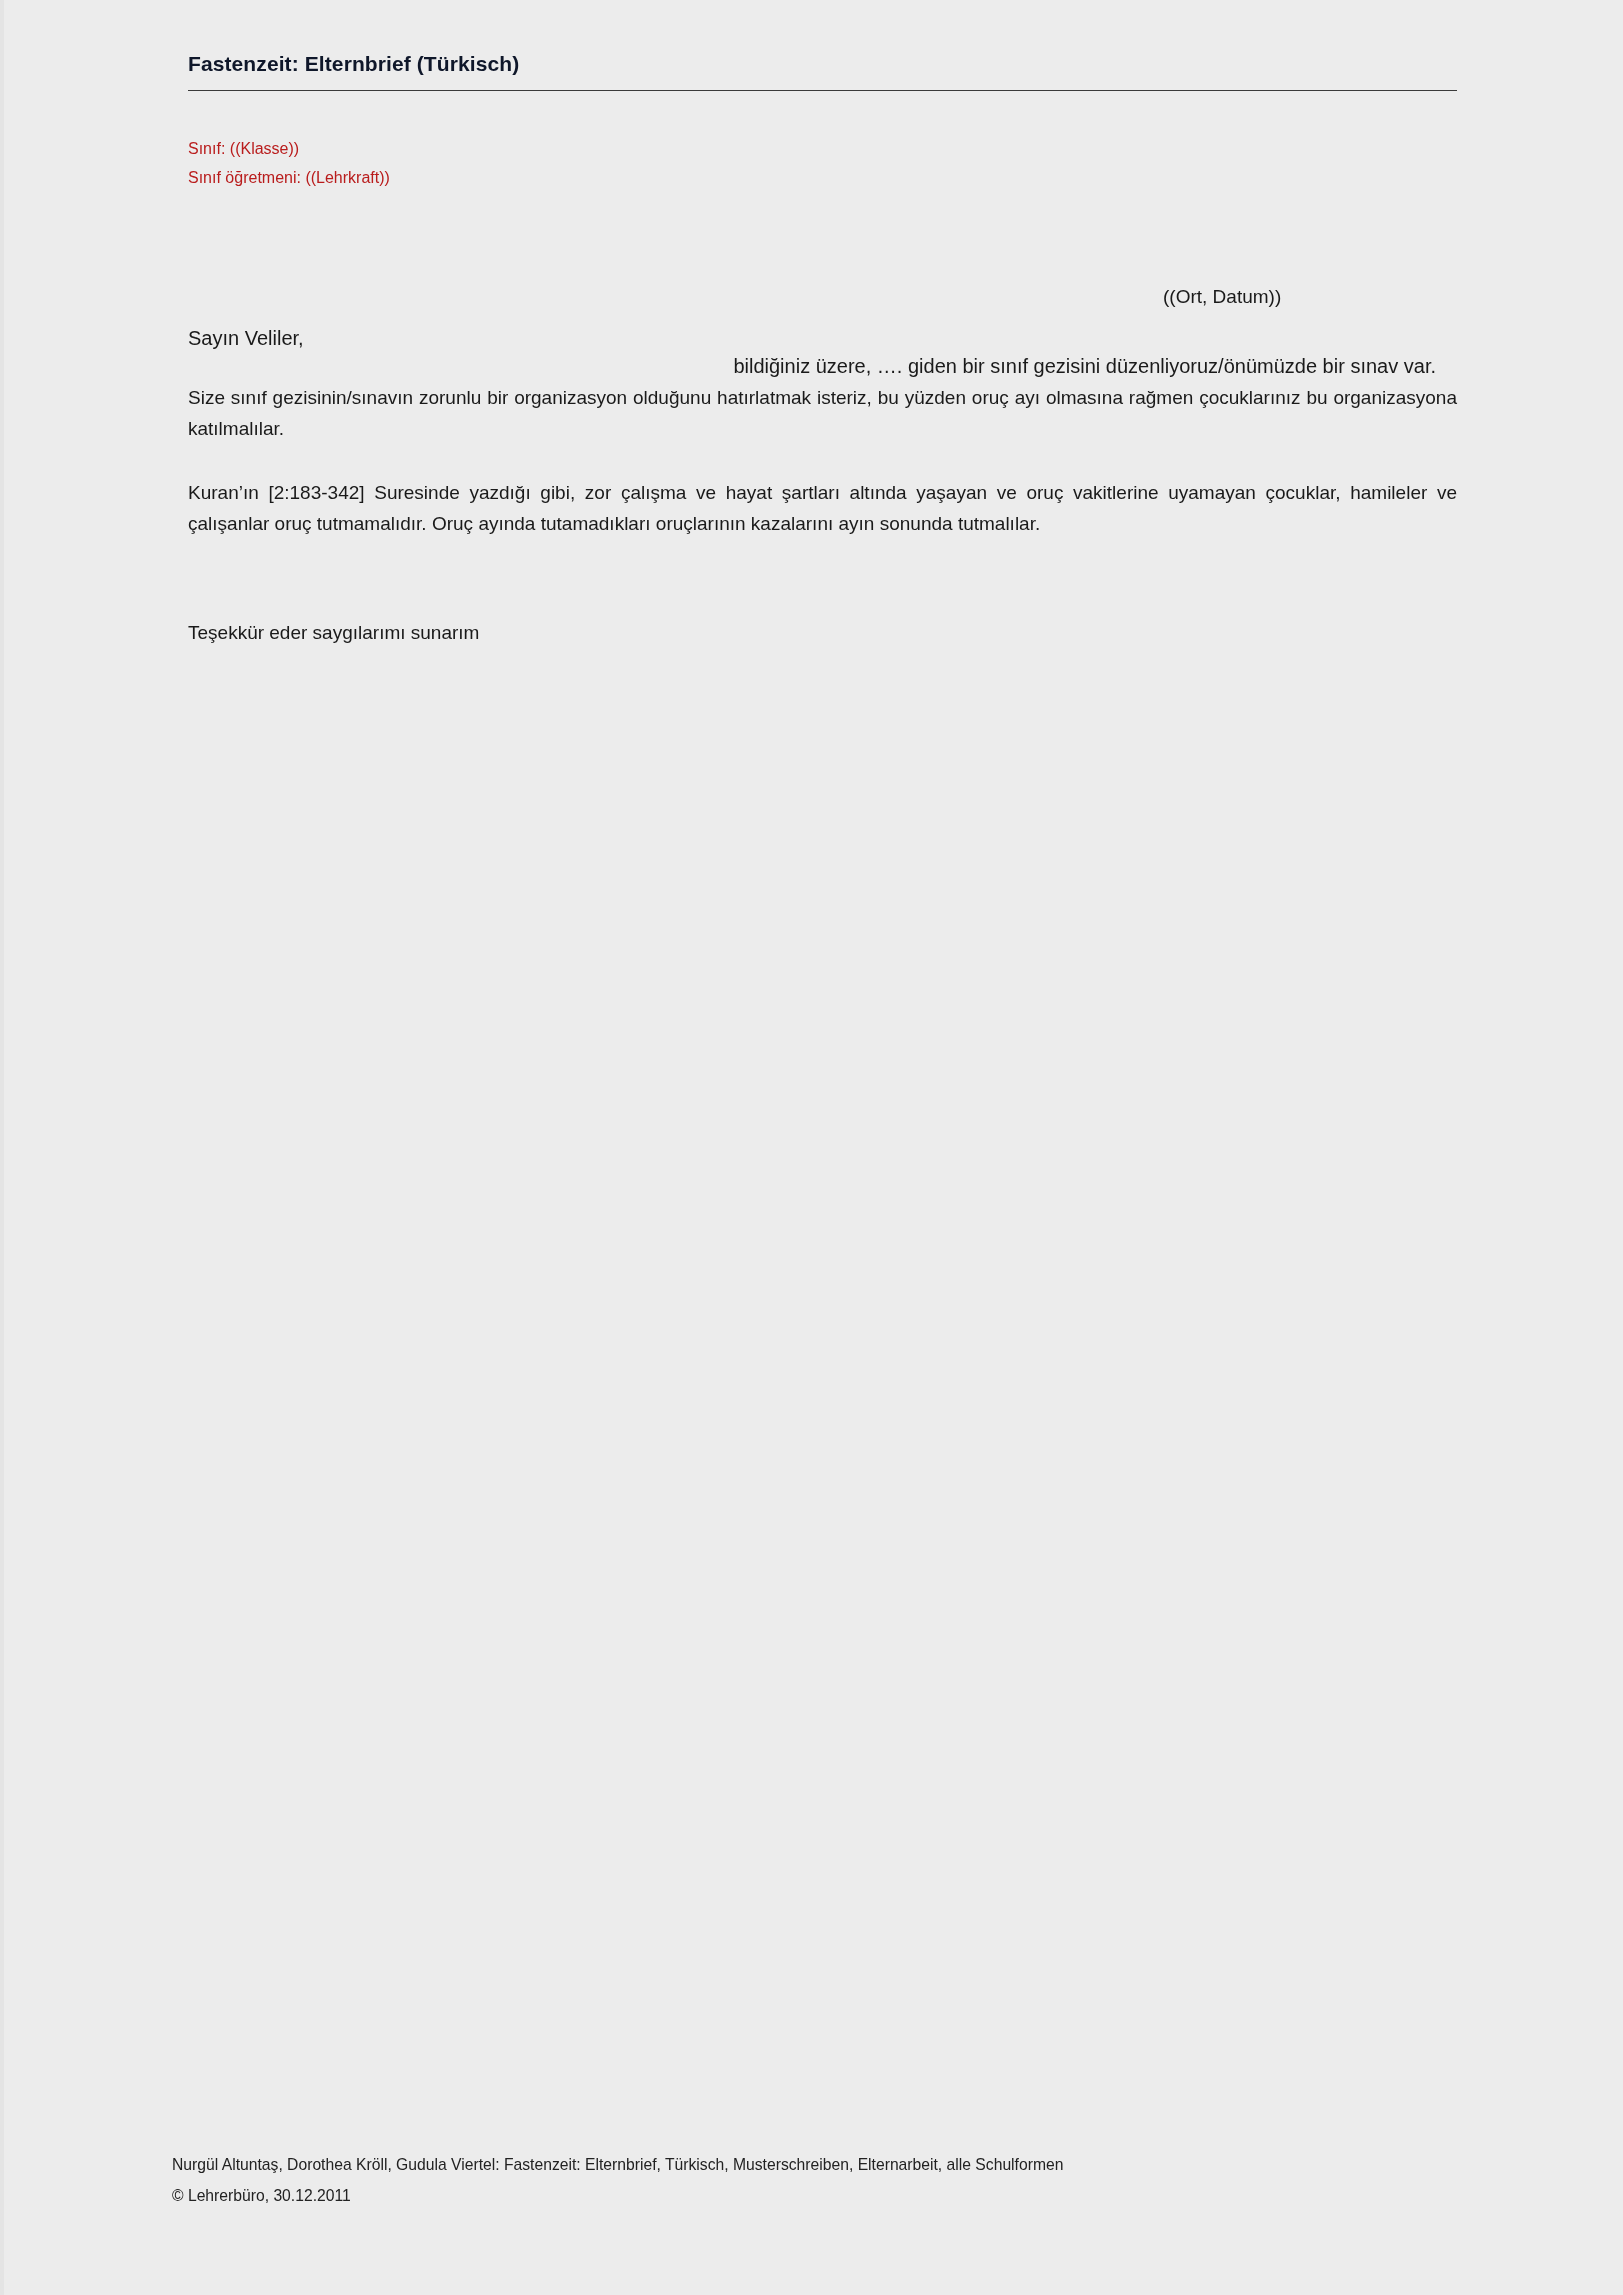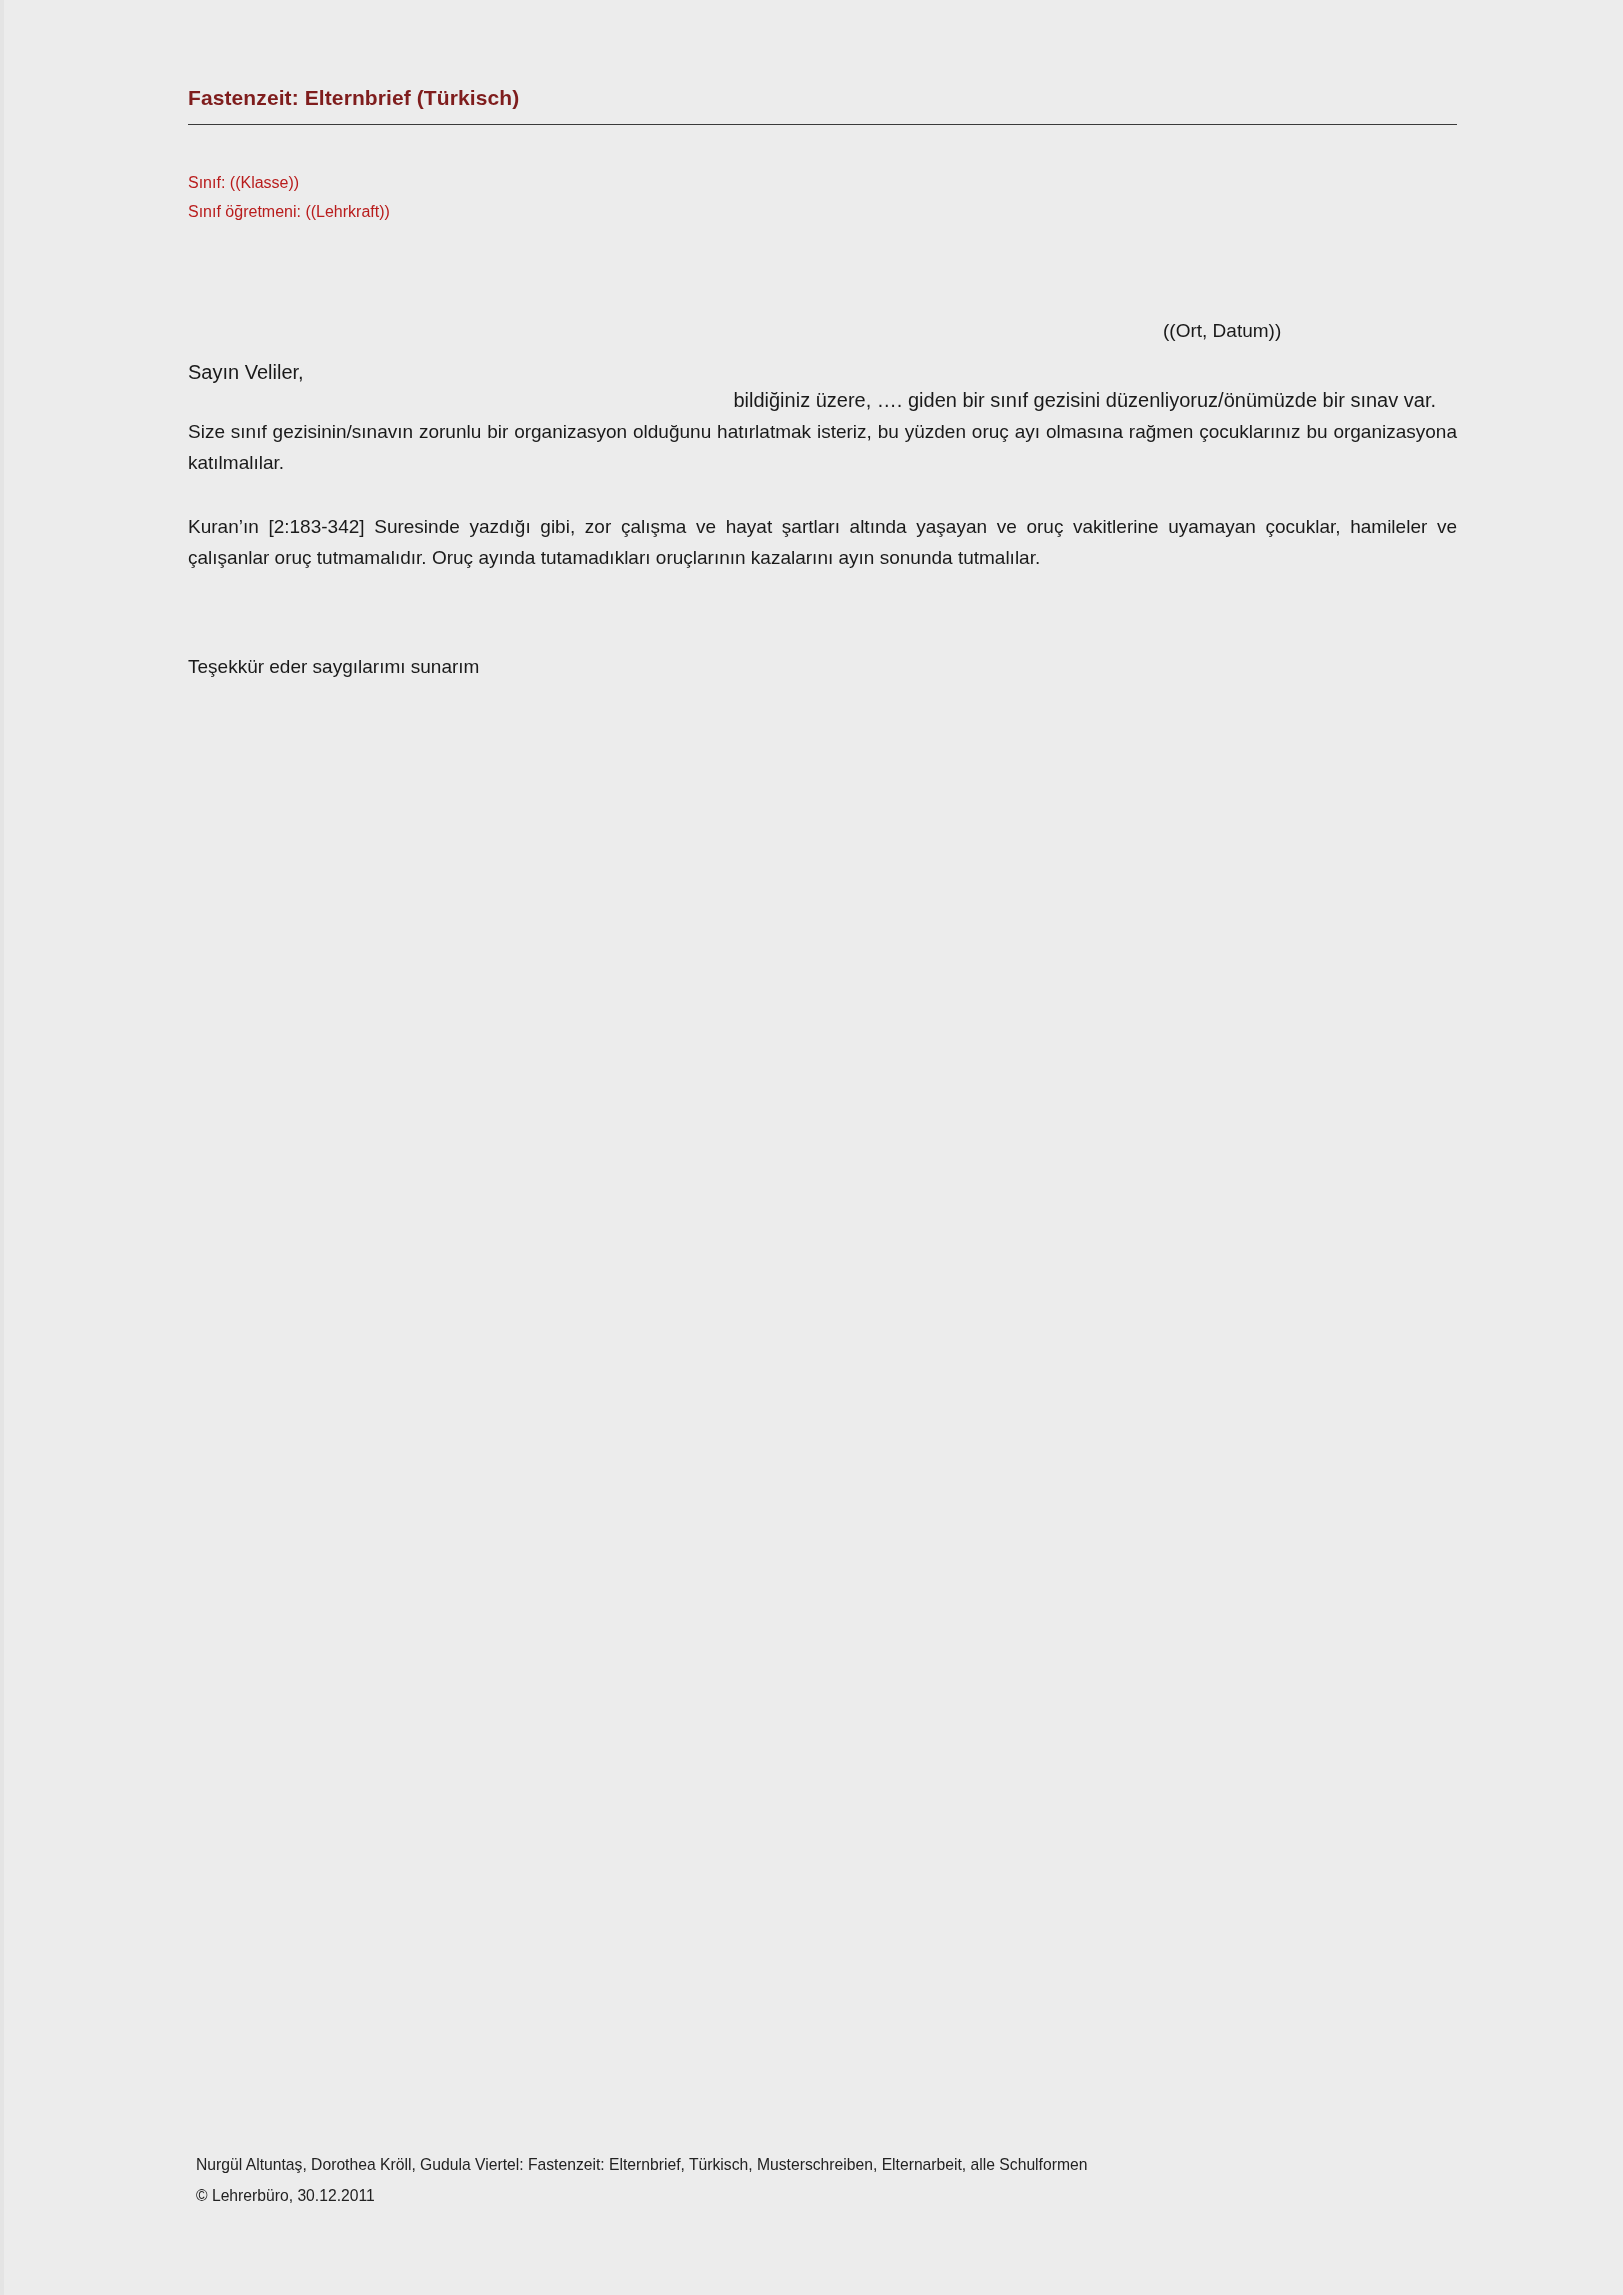--- a/index.html
+++ b/index.html
@@ -37,22 +37,22 @@
     position: absolute;
     left: 188px;
     top: 0;
     width: 1248px;
   }
 
   .doc-title {
     font-size: 21px;
     font-weight: bold;
     letter-spacing: 0.1px;
-    padding-top: 86px;
-    color: #7f1d1d;
+    padding-top: 52px;
+    color: #0f172a;
   }
   .title-rule {
     margin-top: 14.4px;
     border-bottom: 1.3px solid #3a3a3a;
     width: 1269px;
   }
 
   .field-block {
     margin-top: 45px;
     font-size: 16px;
@@ -84,21 +84,21 @@
     width: 1269px;
   }
   .line { font-size: 20px; line-height: 1.62; text-align: right; }
 
   .gap-sm { height: 22px; }
   .gap-md { height: 34px; }
   .gap-lg { height: 56px; }
 
   .footer {
     position: absolute;
-    left: 196px;
+    left: 172px;
     top: 2152px;
     width: 1269px;
     font-size: 15.7px;
     line-height: 1.7;
     color: #222;
   }
   .footer .f2 { margin-top: 4px; }
 </style>
 </head>
 <body>

